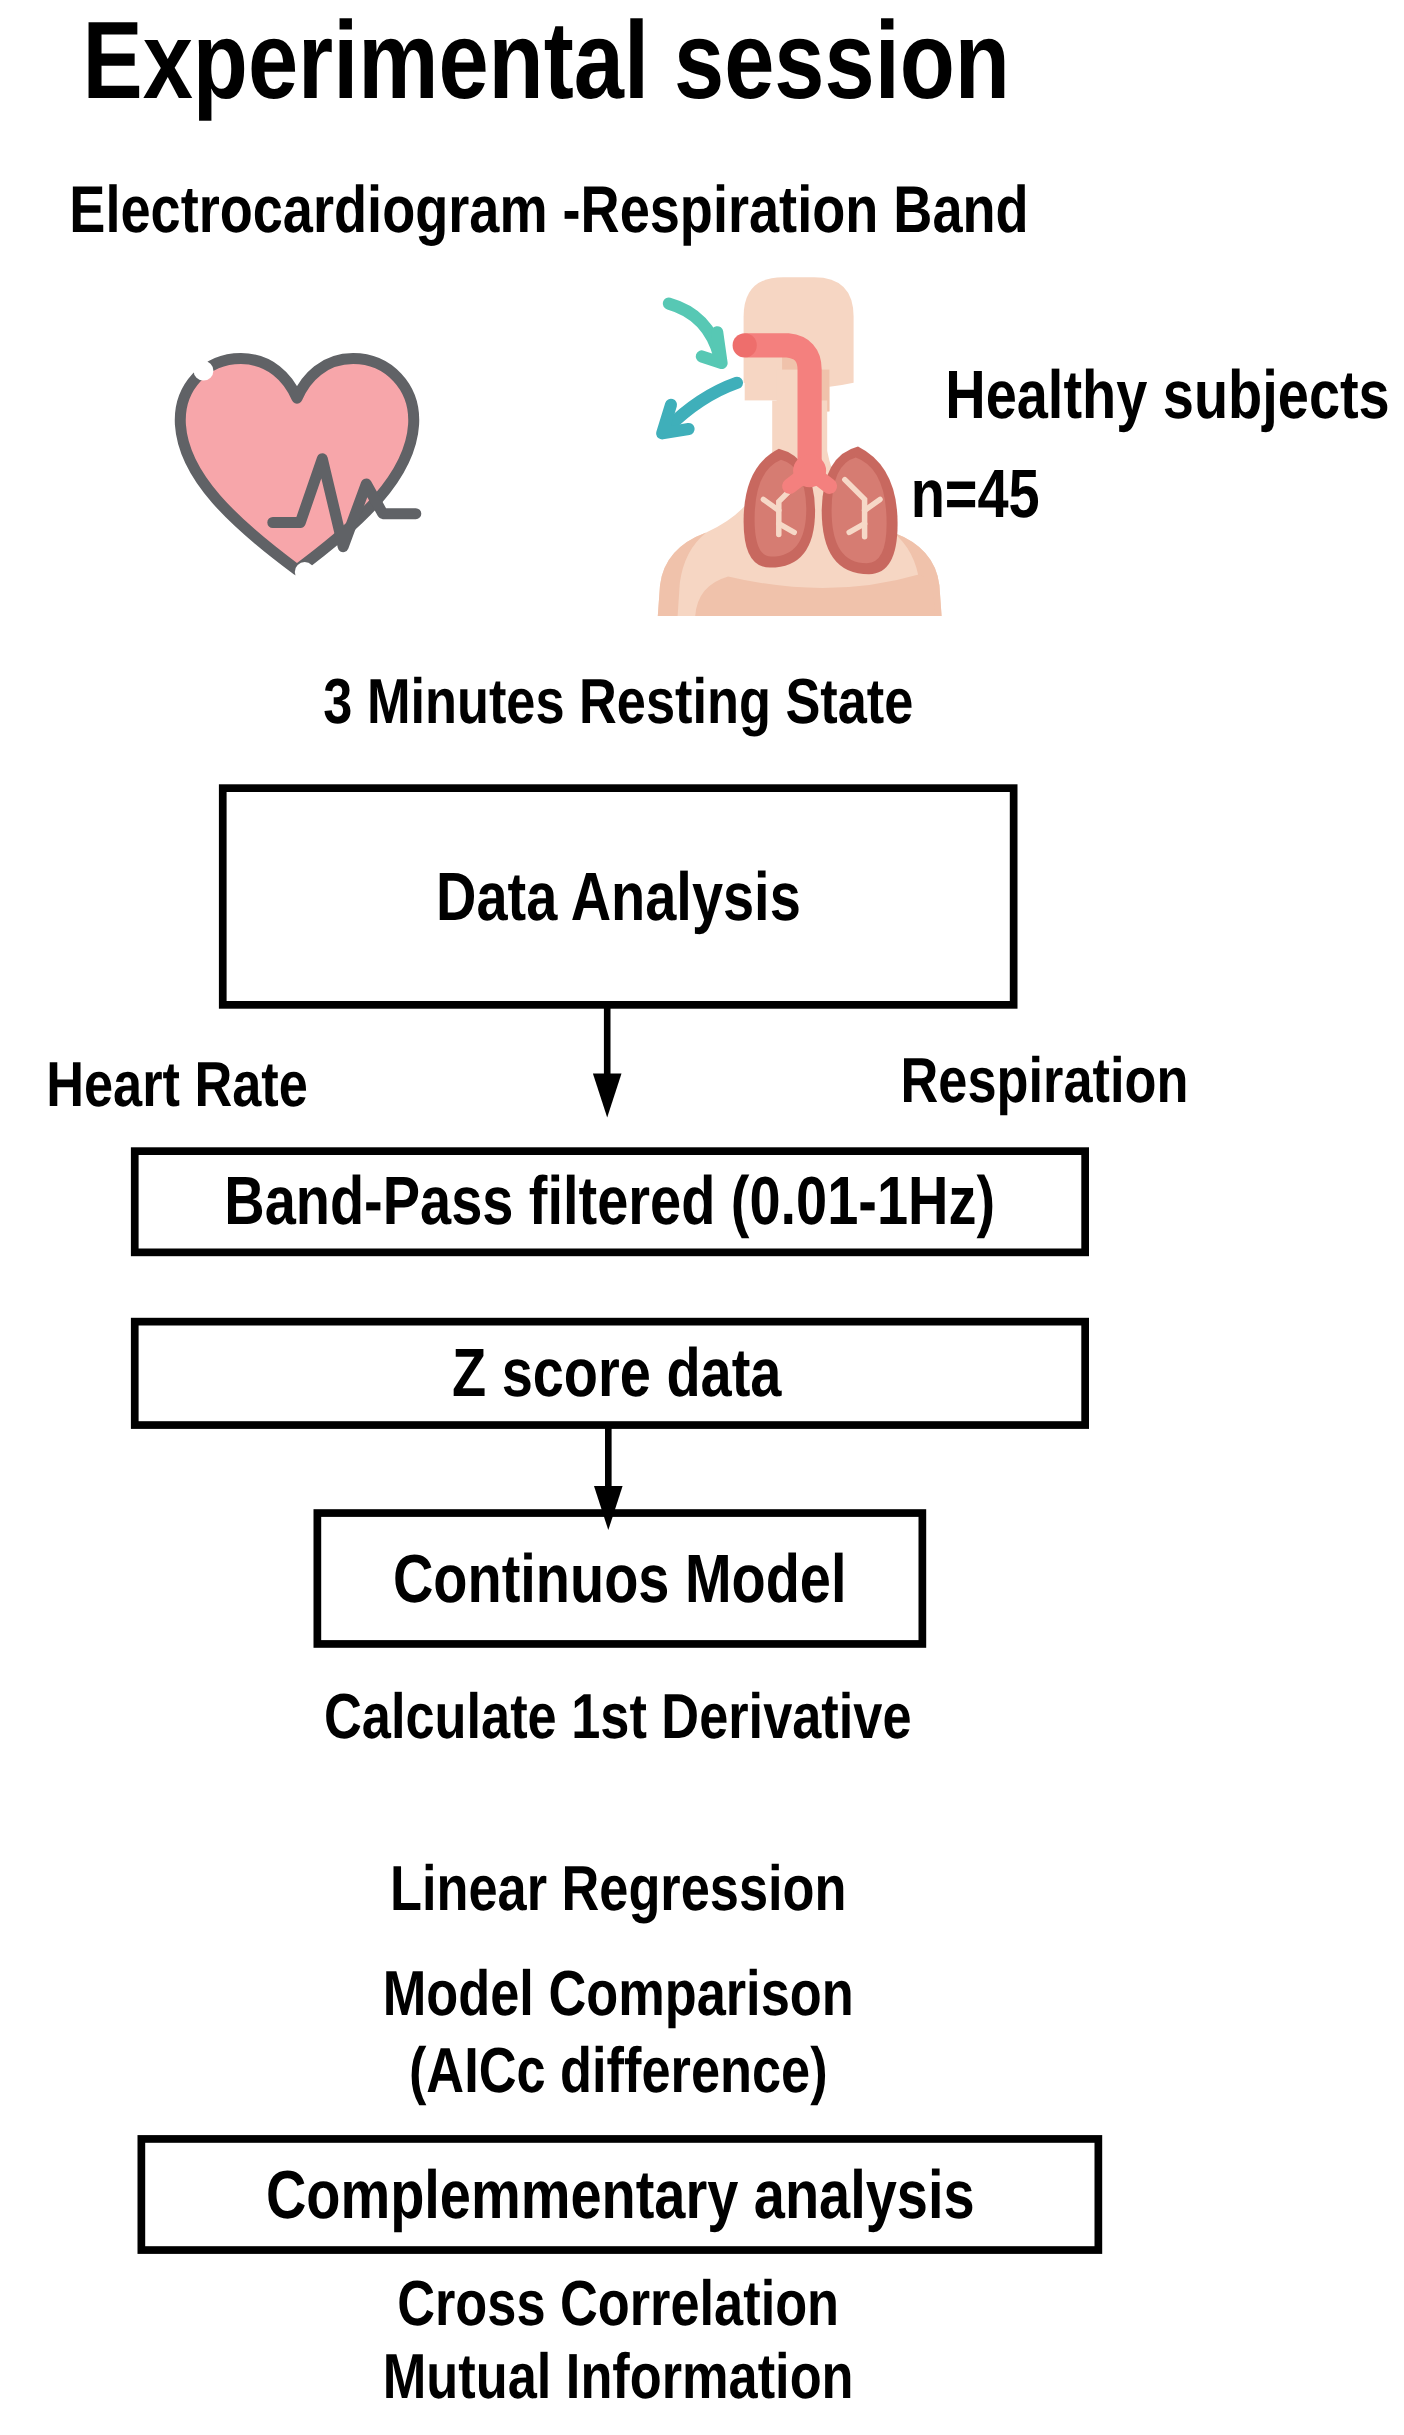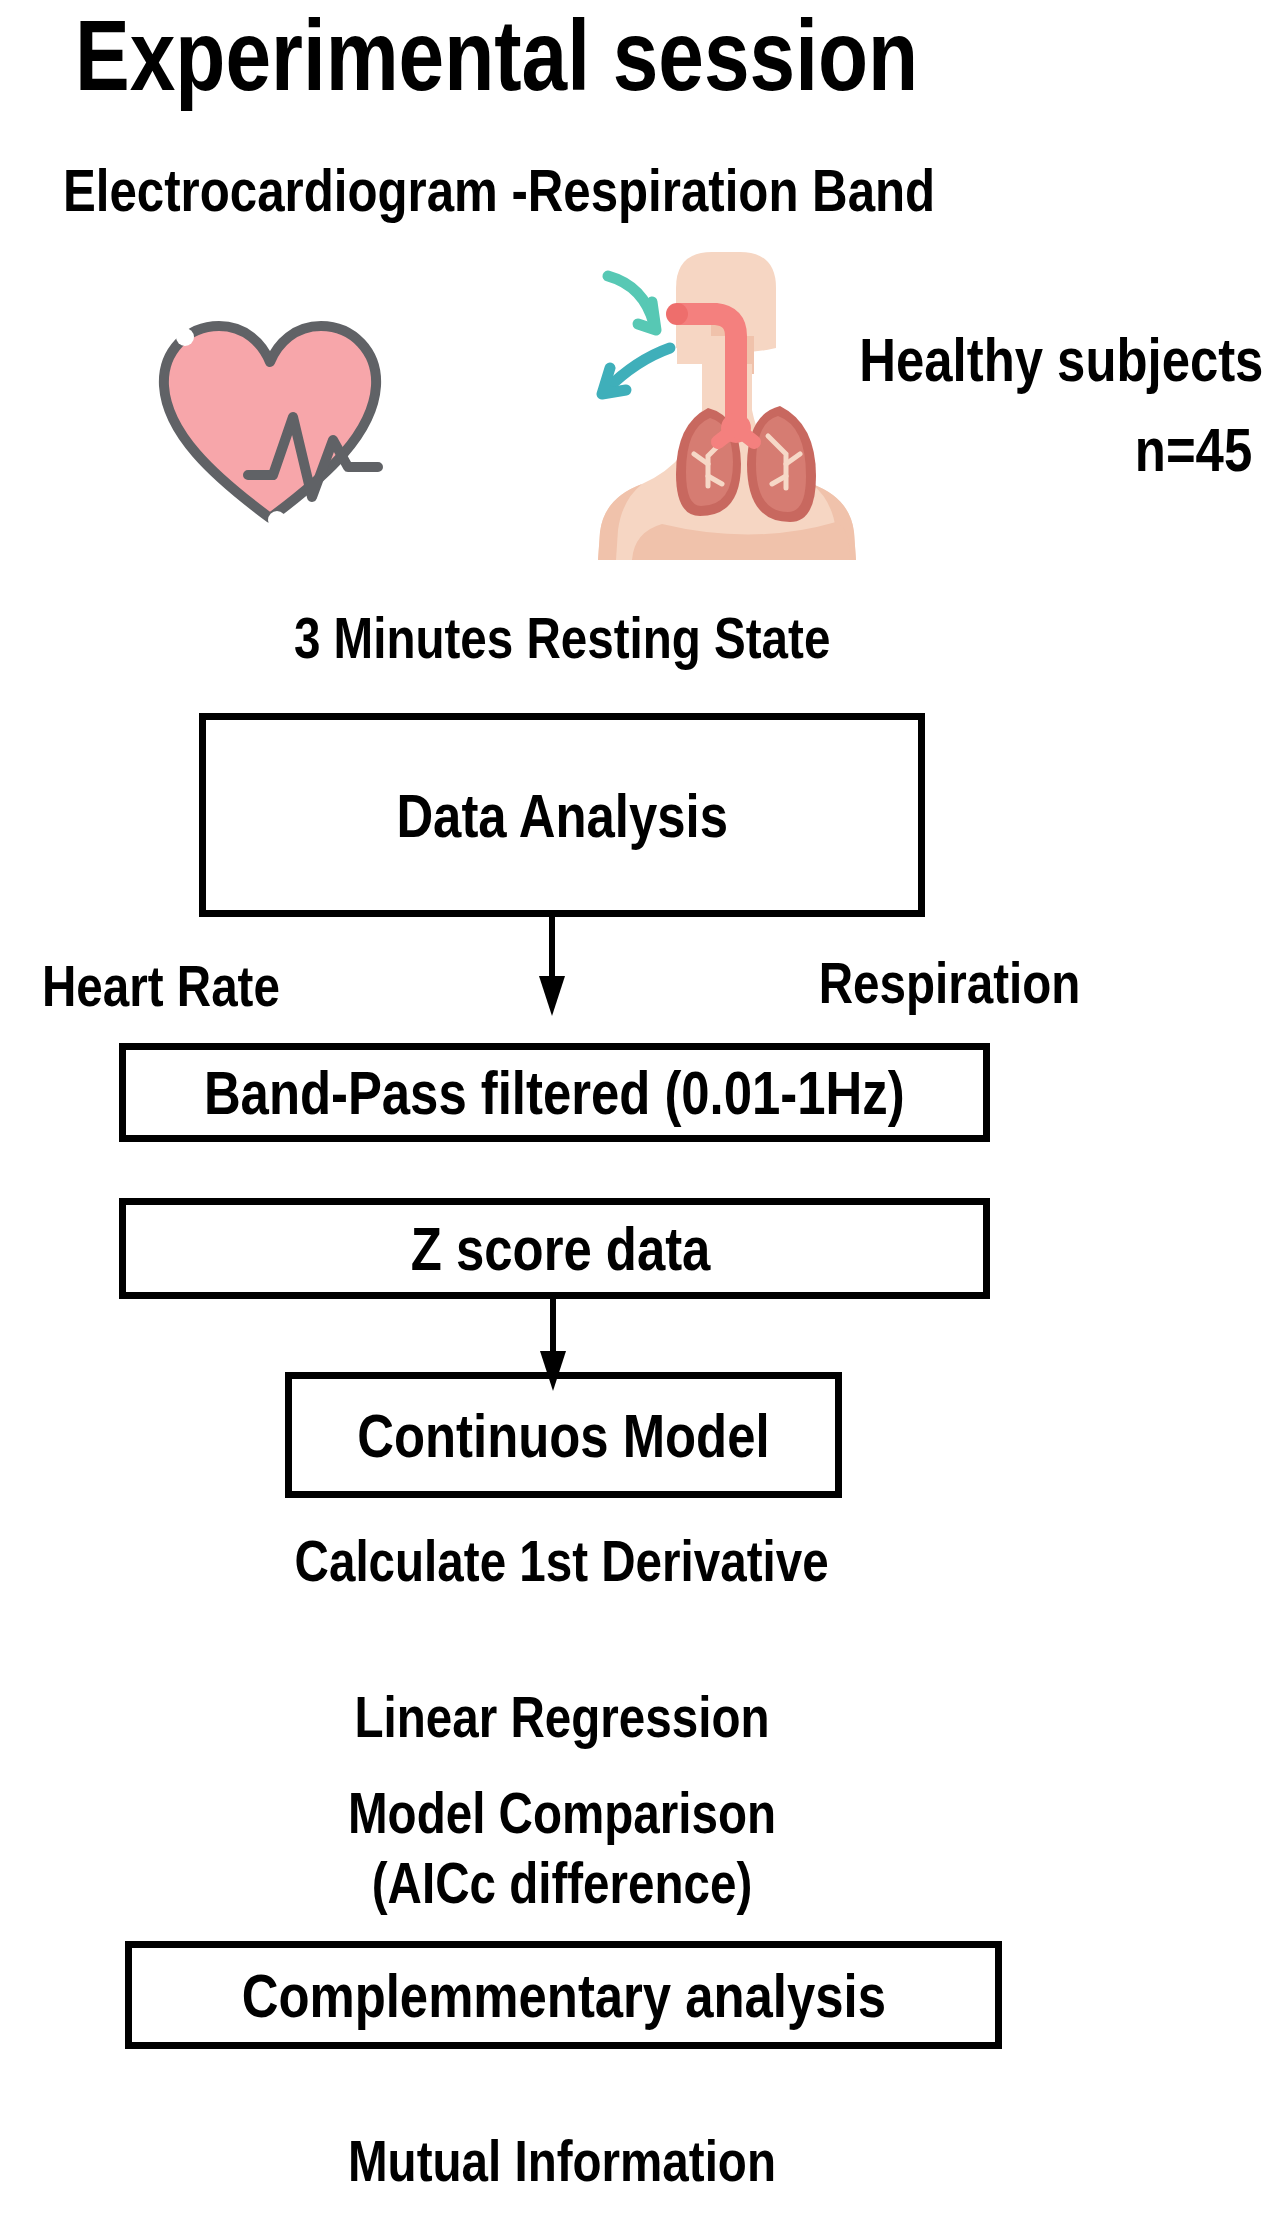--- a/index.html
+++ b/index.html
@@ -82,21 +82,21 @@
       <path d="M68,44 Q104,54 114,92" style="stroke:var(--teal_light);"></path>
       <path d="M98,92 L116,98 L112,70" style="stroke:var(--teal_light);"></path>
     </g>
     <g fill="none" stroke-linecap="round" stroke-linejoin="round" stroke-width="11">
       <path d="M130,116 Q96,128 66,158" style="stroke:var(--teal_dark);"></path>
       <path d="M86,158 L62,162 L70,136" style="stroke:var(--teal_dark);"></path>
     </g>
   </svg>
 
   <div class="t f62" style="left:815px; top:325px; width:450px; text-align:center;"><span class="cx">Healthy subjects</span></div>
-  <div class="t f62" style="left:815px; top:415px; width:450px; text-align:right;"><span class="cx">n=45</span></div>
+  <div class="t f62" style="left:815px; top:415px; width:450px; text-align:left;"><span class="cx">n=45</span></div>
 
   <div class="t f58 center-label" style="top:605px;"><span class="cx">3 Minutes Resting State</span></div>
 
   <div class="box" style="left:199px; top:713px; width:726px; height:204px;">
     <span class="cx">Data Analysis</span>
   </div>
 
   <div class="aline" style="left:549px; top:912px; height:68px;"></div>
   <div class="ahead" style="left:539px; top:976px;"></div>
 
@@ -120,15 +120,16 @@
 
   <div class="t f58 center-label" style="top:1528px;"><span class="cx">Calculate 1st Derivative</span></div>
   <div class="t f58 center-label" style="top:1684px;"><span class="cx">Linear Regression</span></div>
   <div class="t f58 center-label" style="top:1780px;"><span class="cx">Model Comparison</span></div>
   <div class="t f58 center-label" style="top:1850px;"><span class="cx">(AICc difference)</span></div>
 
   <div class="box" style="left:125px; top:1941px; width:877px; height:108px;">
     <span class="cx">Complemmentary analysis</span>
   </div>
 
+  <div class="t f58 center-label" style="top:2062px;"><span class="cx">Cross Correlation</span></div>
   <div class="t f58 center-label" style="top:2128px;"><span class="cx">Mutual Information</span></div>
 
 </div>
 
 </body></html>

